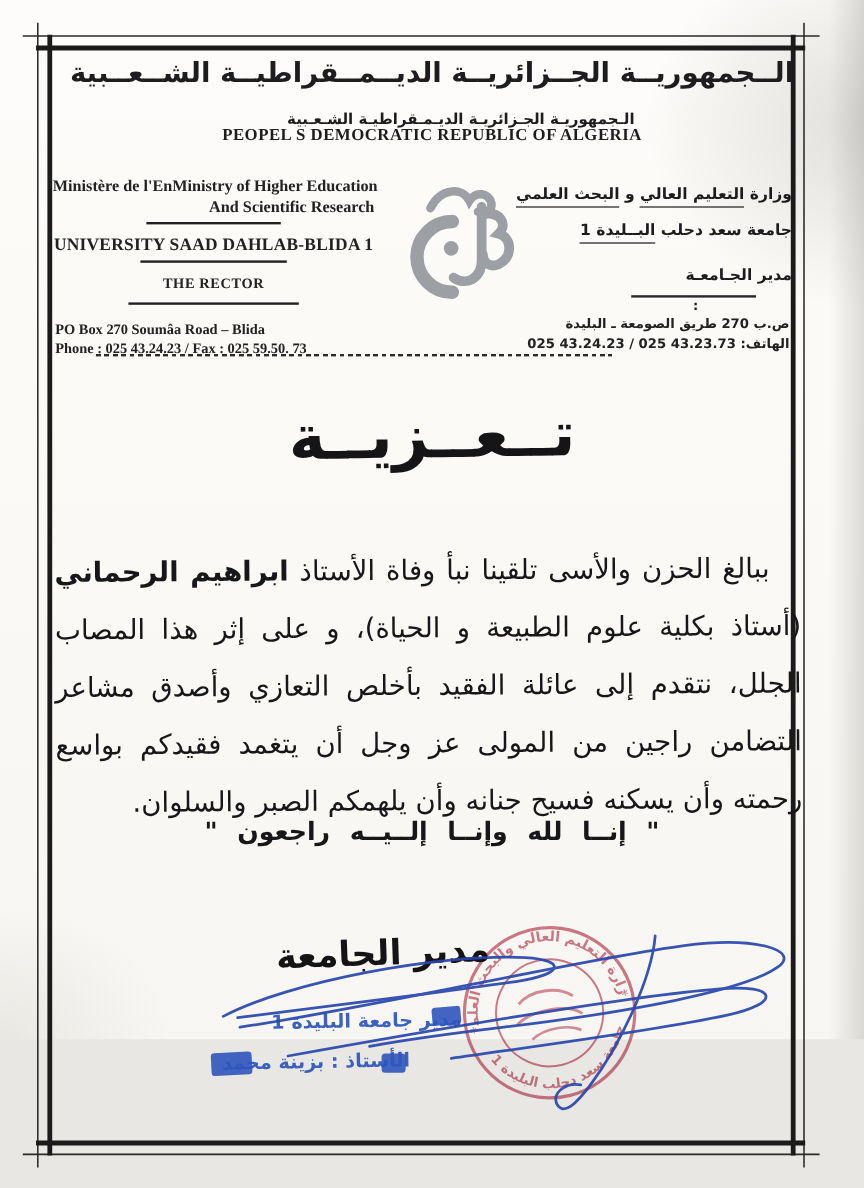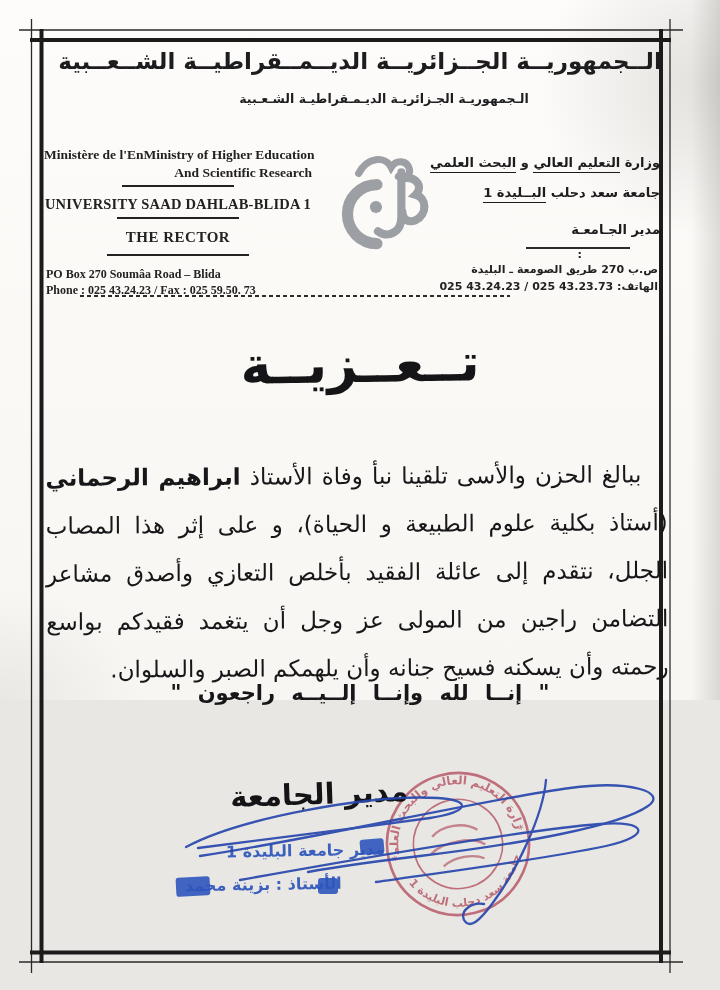--- a/index.html
+++ b/index.html
@@ -1,18 +1,18 @@
 <!DOCTYPE html>
 <html lang="ar"><head>
 <meta charset="utf-8">
 <style>
   html,body{margin:0;padding:0;}
   body{width:720px;height:990px;overflow:hidden;background:#e8e7e3;}
   .page{
-    position:relative;width:720px;height:700px;
+    position:relative;width:720px;height:866px;
     background:
       radial-gradient(ellipse 260px 220px at 100% 12%, rgba(150,148,142,.28), transparent 70%),
       radial-gradient(ellipse 200px 160px at 0% 100%, rgba(150,148,142,.15), transparent 70%),
       linear-gradient(90deg, rgba(0,0,0,0) 96%, rgba(110,108,102,.22)),
       linear-gradient(#fdfcfa,#f7f6f2);
     font-family:"DejaVu Sans",sans-serif;
     color:#1d1d1f;
   }
   .abs{position:absolute;}
   svg{display:block;}
@@ -20,21 +20,21 @@
   .hdr-ar-lg{top:48px;left:0;width:100%;text-align:center;font-size:23px;font-weight:bold;direction:rtl;}
   .hdr-ar-sm{top:91px;left:0;width:100%;text-align:center;font-size:12.5px;font-weight:bold;direction:rtl;margin-left:24px;}
   .hdr-en{top:106px;left:0;width:100%;text-align:center;font-size:14px;font-weight:bold;
           font-family:"Liberation Serif",serif;letter-spacing:.4px;}
   
   .lh-left{top:147px;left:44px;width:268px;text-align:center;
            font-family:"Liberation Serif",serif;font-weight:bold;color:#222;}
   .lh-left .l1{font-size:13.5px;white-space:nowrap;}
   .lh-left .l2{font-size:13.5px;margin-top:2px;text-align:right;}
   .lh-left .uni{font-size:14.5px;margin-top:9px;white-space:nowrap;letter-spacing:.2px;}
-  .lh-left .rec{font-size:15px;margin-top:10px;letter-spacing:.5px;}
+  .lh-left .rec{font-size:12px;margin-top:10px;letter-spacing:.5px;}
   .rule{height:2px;background:#222;margin:4px auto 0;}
   .r1{width:112px;} .r2{width:122px;} .r3{width:142px;margin-top:8px;}
   
   .lh-right{top:155px;right:60px;width:220px;text-align:right;direction:rtl;font-weight:bold;font-size:13px;color:#1c1c1e;}
   .lh-right .row{margin-bottom:15px;white-space:nowrap;text-align:right;}
   .lh-right .ul{border-bottom:1.6px solid #1c1c1e;padding-bottom:2px;}
   .office-rule{width:104px;height:1.8px;background:#2a2a2c;margin:7px 30px 0 0;display:inline-block;}
   .office-dot{font-size:11px;margin-right:78px;line-height:6px;}
   
   .addr-left{top:266px;left:46px;font-family:"Liberation Serif",serif;font-weight:bold;font-size:12px;line-height:16px;color:#222;}
@@ -83,20 +83,21 @@
     <g stroke="#1b1b1b" stroke-width="4" fill="none">
       <path d="M 30 40 H 671"></path>
         <path d="M 30 952.5 H 671"></path>
       <path d="M 41.5 29 V 963"></path>
         <path d="M 661 29 V 963"></path>
     </g>
   </svg>
 
   <div class="abs hdr-ar-lg">الــجمهوريــة الجــزائريــة الديــمــقراطيــة الشــعــبية</div>
   <div class="abs hdr-ar-sm">الـجمهوريـة الجـزائريـة الديـمـقراطيـة الشـعـبية</div>
+  <div class="abs hdr-en">PEOPEL S DEMOCRATIC REPUBLIC OF ALGERIA</div>
 
   <div class="abs lh-left">
     <div class="l1">Ministère de l'EnMinistry of Higher Education</div>
     <div class="l2">And Scientific Research</div>
     <div class="rule r1"></div>
     <div class="uni">UNIVERSITY SAAD DAHLAB-BLIDA  1</div>
     <div class="rule r2"></div>
     <div class="rec">THE RECTOR</div>
     <div class="rule r3"></div>
   </div>

